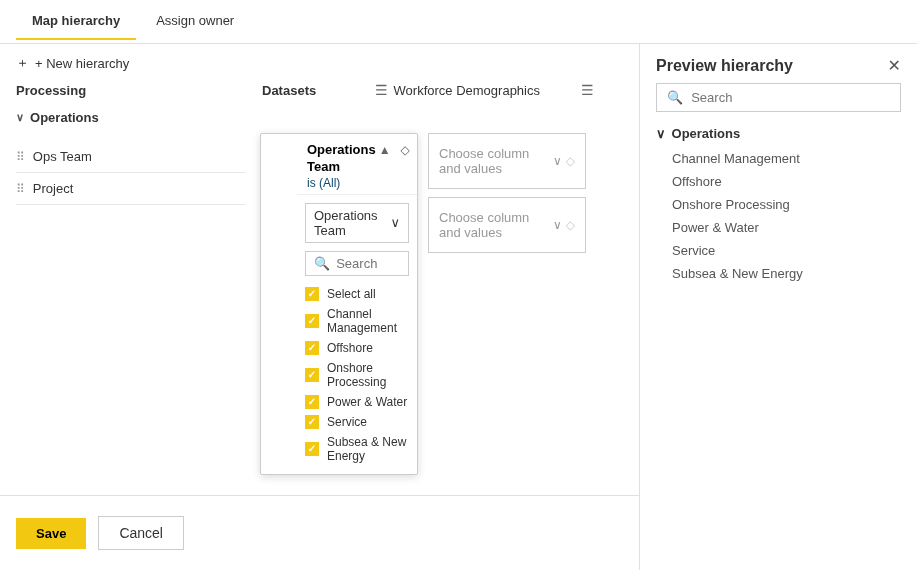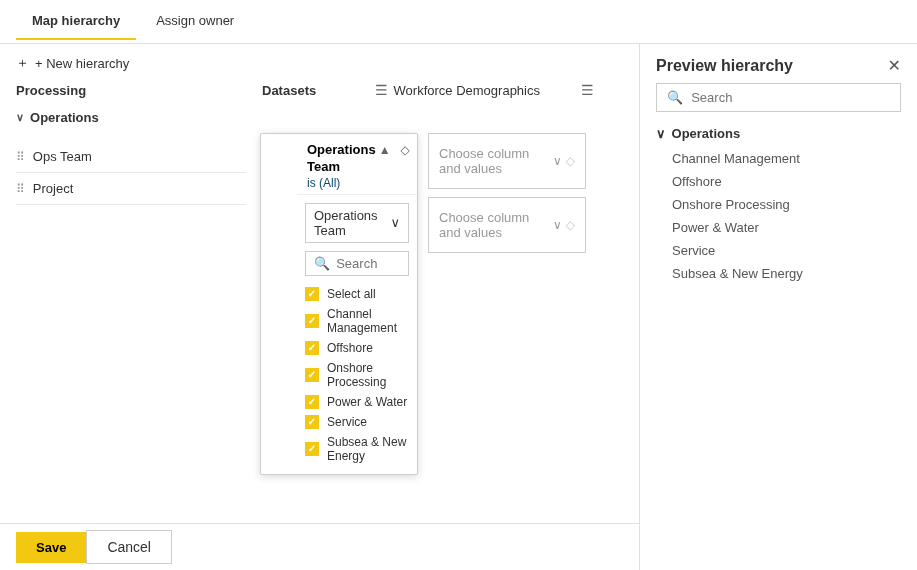--- a/index.html
+++ b/index.html
@@ -245,23 +245,23 @@
     }
     .choose-card-actions {
       display: flex;
       gap: 4px;
     }
 
     
     .footer {
       display: flex;
       align-items: center;
-      padding: 6px 16px;
+      padding: 20px 16px;
       border-top: 1px solid #e0e0e0;
-      gap: 0;
+      gap: 12px;
       flex-shrink: 0;
     }
     .btn-save {
       background: #f2c811;
       border: none;
       padding: 8px 20px;
       font-size: 13px;
       font-weight: 600;
       cursor: pointer;
       color: #000;

